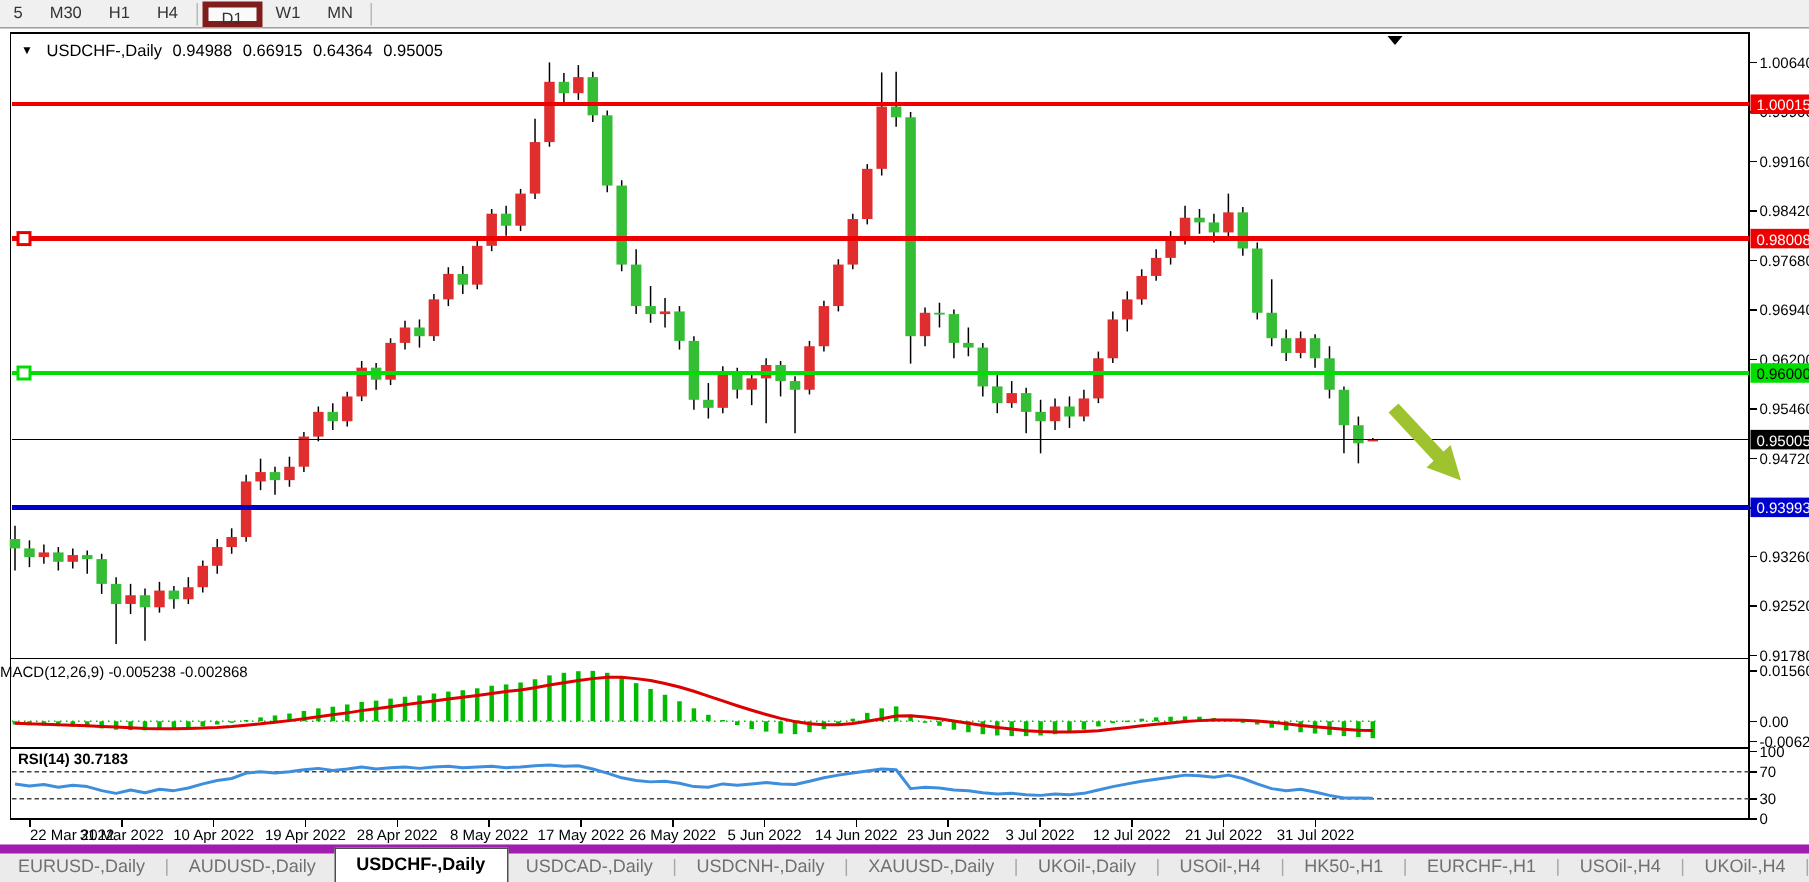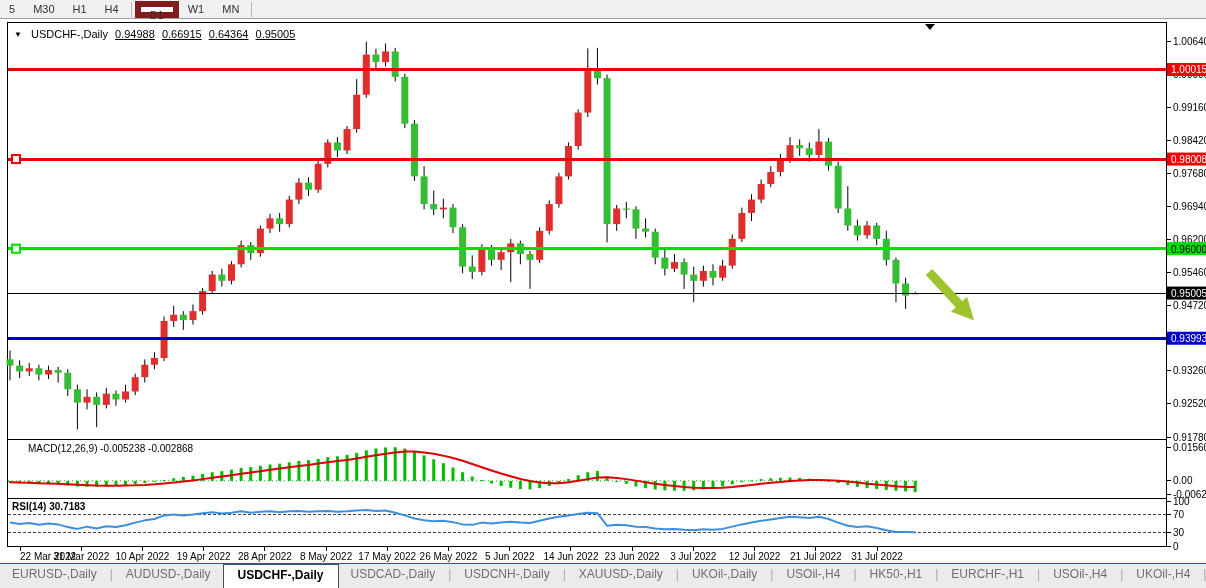--- a/index.html
+++ b/index.html
@@ -4,41 +4,41 @@
 <style>
   * { margin:0; padding:0; box-sizing:border-box; }
   html,body { width:1206px; height:588px; overflow:hidden; background:#fff;
     font-family:"Liberation Sans", sans-serif; }
 
   
   #toolbar { position:absolute; left:0; top:0; width:1206px; height:19px;
     background:#f0f0f0; border-bottom:1px solid #a0a0a0;
     display:flex; align-items:center; font-size:11px; color:#333; }
   .tb-btn { padding:1px 9px; height:17px; line-height:15px; cursor:default; }
-  .tb-btn.active { background:#fafafa; border:6px solid #7f1d1d; }
+  .tb-btn.active { background:#fafafa; border:4px solid #7f1d1d; }
   .tb-sep { width:1px; height:15px; background:#b8b8b8; margin:0 3px; }
 
   
   #chartwin { position:absolute; left:0; top:20px; width:1206px; height:542px;
     background:#ffffff; }
   #chartsvg { position:absolute; left:0; top:0; }
 
   #title-overlay { position:absolute; left:14px; top:8px; font-size:11px;
     color:#000; white-space:nowrap; }
   #title-overlay .tri { font-size:8px; margin-right:6px; position:relative; top:-1px; }
-  #title-overlay span.q { margin-left:4px;text-decoration:underline; }
+  #title-overlay span.q { margin-left:4px; }
 
   .ind-label { position:absolute; font-size:10px; color:#000; white-space:nowrap; }
-  #macd-label { left:28px; top:423px;text-align:center; }
+  #macd-label { left:0; top:423px;text-align:center; }
   #rsi-label  { left:12px; top:481px;font-weight:bold; }
 
   
   #tabbar { position:absolute; left:0; top:563px; width:1206px; height:25px;
-    background:#ebebeb; border-top:1px solid #a21caf;
-    display:flex; font-size:12px; color:#707070; }
+    background:#ebebeb; border-top:6px solid #a21caf;
+    display:flex; align-items:flex-end; font-size:12px; color:#707070; }
   .tab { padding:3px 12px 4px 12px; white-space:nowrap; cursor:default; }
   .tab.active { background:#ffffff; border:1px solid #4d4d4d; border-bottom:none;
     color:#000; font-weight:700; padding:3px 14px 5px 14px; }
   .tab-sep { color:#a8a8a8; padding:3px 1px 4px 1px; }
 </style>
 </head>
 <body>
 
 <div id="toolbar">
     <div class="tb-btn">5</div>

